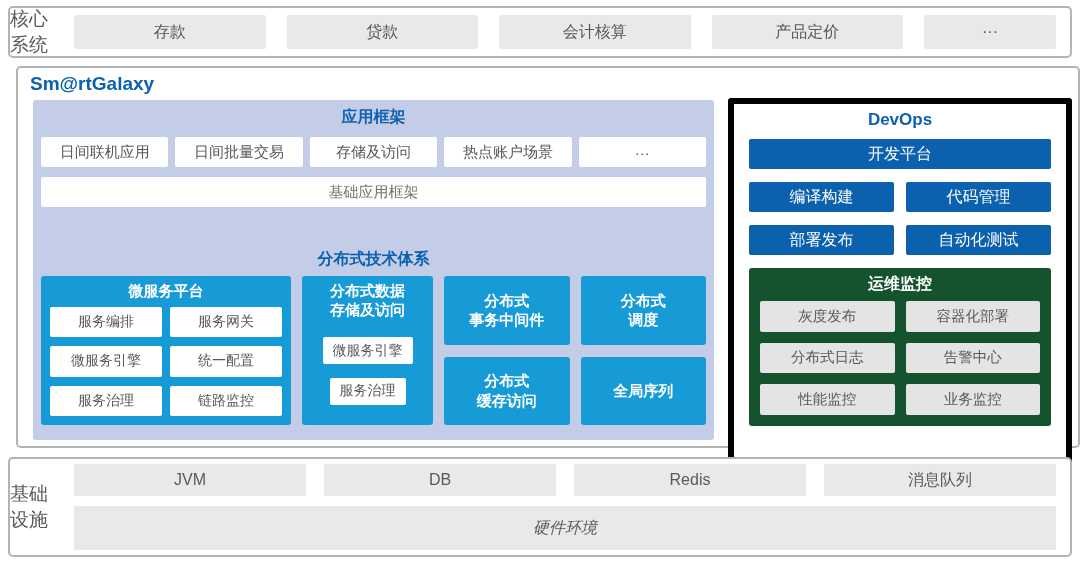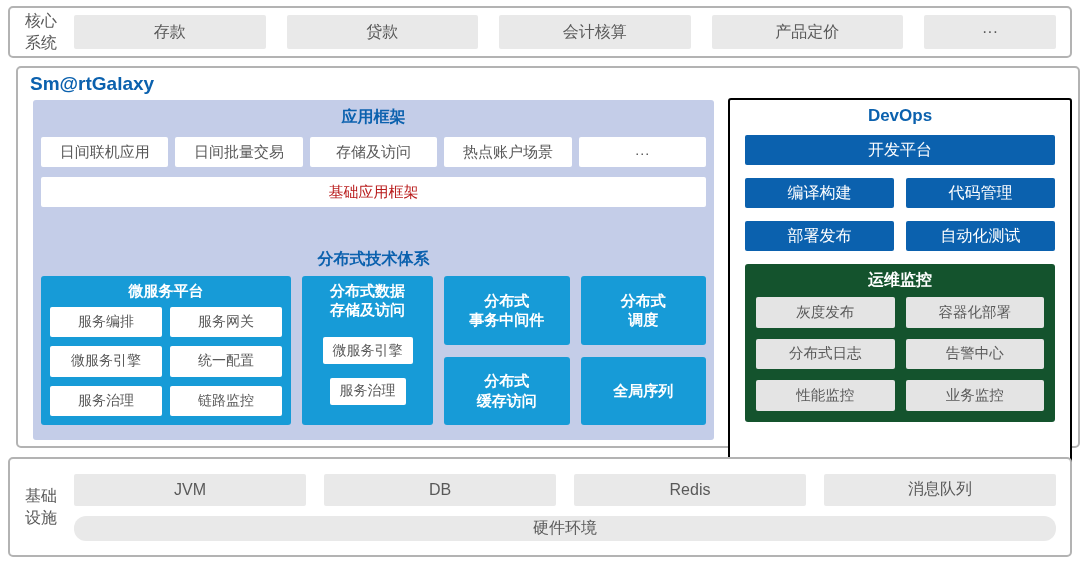--- a/index.html
+++ b/index.html
@@ -17,41 +17,40 @@
     position: absolute;
     background: #fff;
     border: 2px solid #b3b3b3;
     border-radius: 5px;
   }
   .core-bar { left: 8px; top: 6px; width: 1064px; height: 52px; display: flex; align-items: center; }
   .infra-bar { left: 8px; top: 457px; width: 1064px; height: 100px; display: flex; align-items: center; }
 
   .side-label {
     flex: 0 0 56px;
-    padding-left: 15px;
-    font-size: 16px;
+    font-size: 19px;
     line-height: 1.35;
     color: #595959;
   }
   .pill-row { flex: 1; display: flex; gap: 21px; margin: 0 14px 0 8px; }
   .pill {
     flex: 1; height: 34px;
     background: #e9e9e9; border-radius: 2px;
     display: flex; align-items: center; justify-content: center;
     font-size: 16px; color: #595959;
   }
   .pill.narrow { flex: 0 0 132px; }
 
   .infra-content { flex: 1; margin: 0 14px 0 8px; display: flex; flex-direction: column; gap: 10px; }
   .infra-row { display: flex; gap: 18px; }
   .infra-row .pill { height: 32px; }
   .hw-bar {
-    height: 25px; background: #e9e9e9; border-radius: 12px;
-    display: flex; align-items: center; justify-content: center;
-    font-size: 16px; color: #595959;
+    height: 44px; background: #e9e9e9; border-radius: 0;
+    display: flex; align-items: center; justify-content: center;
+    font-size: 16px; color: #595959; font-style: italic;
   }
 
   
   .galaxy { left: 16px; top: 66px; width: 1064px; height: 382px; }
   .galaxy-title {
     position: absolute; left: 12px; top: 5px;
     font-size: 19px; font-weight: bold; color: #0b61ae;
   }
 
   .lav-panel {
@@ -65,21 +64,21 @@
   .app-fw { left: 15px; top: 32px; width: 681px; height: 164px; }
   .app-row { display: flex; gap: 7px; margin: 9px 8px 0; }
   .app-cell {
     flex: 1; height: 30px; background: #fff; border-radius: 2px;
     display: flex; align-items: center; justify-content: center;
     font-size: 15px; color: #595959;
   }
   .base-bar {
     margin: 10px 8px 0; height: 30px; background: #fff; border-radius: 2px;
     display: flex; align-items: center; justify-content: center;
-    font-size: 15px; color: #b91c1c;
+    font-size: 15px; color: #737373;
   }
 
   
   .dist { left: 15px; top: 174px; width: 681px; height: 198px; }
   .dist-grid { display: flex; gap: 11px; padding: 6px 8px 9px; height: 164px; }
   .blue { background: #179bd7; border-radius: 3px; }
   .col-micro { flex: 0 0 250px; display: flex; flex-direction: column; }
   .col-storage { flex: 0 0 131px; display: flex; flex-direction: column; }
   .col-stack { flex: 1; display: flex; flex-direction: column; gap: 12px; }
   .blue-title {
@@ -99,21 +98,21 @@
   .storage-items .wcell { height: 27px; padding: 0 10px; }
   .solo {
     flex: 1; display: flex; align-items: center; justify-content: center;
     color: #fff; font-weight: bold; font-size: 15px;
     text-align: center; line-height: 1.3;
   }
 
   
   .devops {
     position: absolute; left: 710px; top: 30px; width: 344px; height: 398px;
-    background: #fff; border: 2px solid #000000; border-radius: 3px;
+    background: #fff; border: 6px solid #000000; border-radius: 3px;
   }
   .devops-title { text-align: center; padding-top: 6px; font-size: 17px; font-weight: bold; color: #0b61ae; }
   .dev-btn {
     height: 30px; background: #0b61ae; color: #fff; border-radius: 2px;
     display: flex; align-items: center; justify-content: center; font-size: 16px;
   }
   .dev-platform { margin: 9px 15px 0; }
   .dev-row { display: flex; gap: 12px; margin: 13px 15px 0; }
   .dev-row .dev-btn { flex: 1; }
   .ops { margin: 13px 15px 0; height: 158px; background: #14532d; border-radius: 3px; display: flex; flex-direction: column; }

